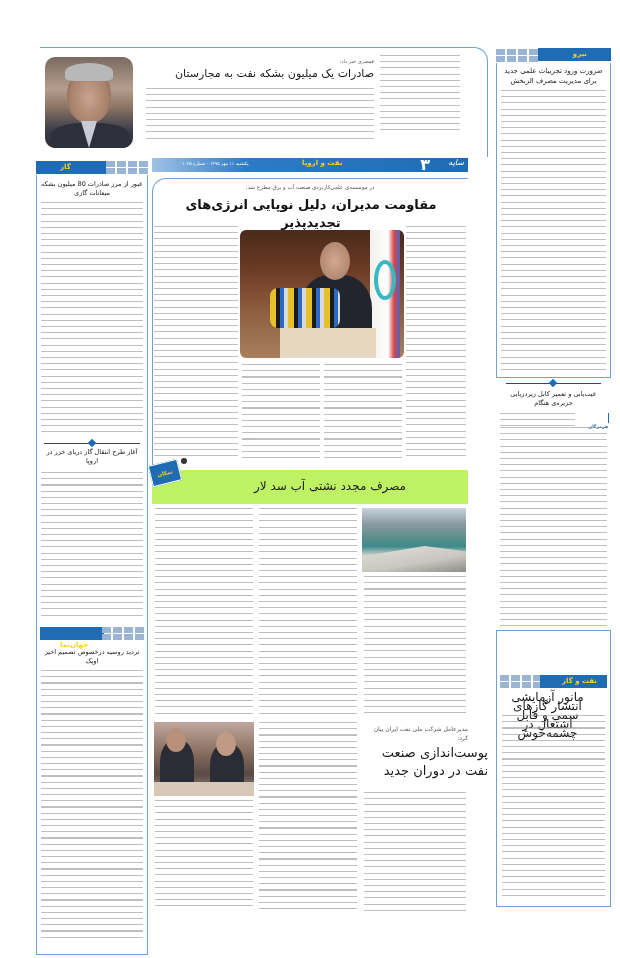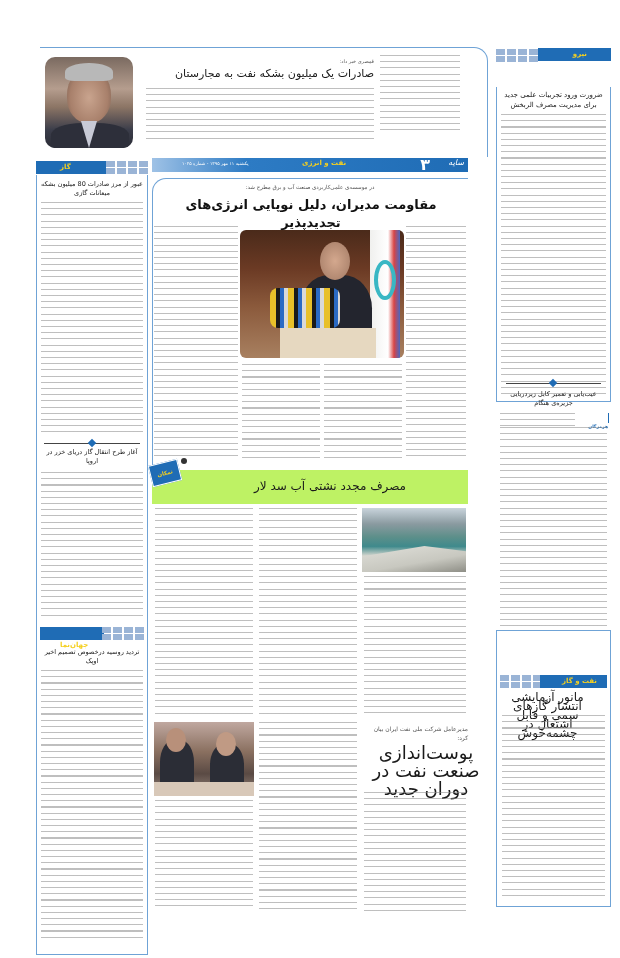--- a/index.html
+++ b/index.html
@@ -29,21 +29,21 @@
       </div>
     <div class="sec-tiles" style="left:0; top:9px;">
         <span></span>
         <span></span>
         <span></span>
         <span></span>
       </div>
     <div class="sec-bar" style="left:42px; right:0; top:1px;"></div>
     <div class="sec-label" style="right:24px; top:1px;">نیرو</div>
   </div>
-  <div class="box" style="position:absolute; top:16px; left:0; right:0; height:315px; border-top:none;margin-top:24px;">
+  <div class="box" style="position:absolute; top:16px; left:0; right:0; height:315px; border-top:none;">
     <div class="headline" style="font-size:7px; line-height:10px; padding:3px 4px 2px;">ضرورت ورود تجربیات علمی جدید برای مدیریت مصرف الربخش</div>
     <div class="lines" style="margin:2px 4px; height:285px;"></div>
   </div>
 
   <div style="position:absolute; top:336px; left:10px; right:10px; height:1px; background:#444;"></div>
   <div style="position:absolute; top:333px; left:54px; width:6px; height:6px; background:#1f6cb5; transform:rotate(45deg);"></div>
   <div class="headline" style="position:absolute; top:343px; left:4px; right:4px; font-size:6.5px; line-height:9px;">عیب‌یابی و تعمیر کابل زیردریایی جزیره‌ی هنگام</div>
   <div style="position:absolute; top:366px; right:2px; width:32px; height:10px; border-right:1.5px solid #1f6cb5;">
     <span style="font-size:4.5px; color:#1f6cb5; font-weight:bold;">هرمزگان</span>
   </div>
@@ -79,21 +79,21 @@
 
 <div class="abs photo" style="left:45px; top:57px; width:88px; height:91px; border-radius:10px; background:linear-gradient(180deg,#7a6a60 0%,#b59d8e 35%,#8c7565 55%,#3b3d4a 80%,#2a2c35 100%);">
   <div style="position:absolute; left:22px; top:10px; width:44px; height:56px; border-radius:50% 50% 45% 45%; background:radial-gradient(ellipse at 50% 55%, #c9a48e 0%, #a8806b 60%, #6b5448 100%);"></div>
   <div style="position:absolute; left:20px; top:6px; width:48px; height:18px; border-radius:50% 50% 20% 20%; background:#b8b8b8;"></div>
   <div style="position:absolute; left:6px; top:66px; width:78px; height:30px; border-radius:40% 40% 0 0; background:#2d2f3a;"></div>
   <div style="position:absolute; left:36px; top:64px; width:16px; height:27px; background:#c8cad6; clip-path:polygon(0 0,100% 0,50% 100%);"></div>
 </div>
 
 <div class="abs" style="left:152px; top:158px; width:316px; height:14px; background:linear-gradient(90deg,#9fc2e6 0%,#2d7bc4 30%,#1f6cb5 100%);">
   <span style="position:absolute; left:30px; top:3px; font-size:4.5px; color:#ffffff;">یکشنبه ۱۱ مهر ۱۳۹۵ - شماره ۱۰۲۵</span>
-  <span style="position:absolute; left:150px; top:1px; font-size:7px; font-weight:bold; color:#f5d020;">نفت و انرژی</span>
+  <span style="position:absolute; left:150px; top:1px; font-size:7px; font-weight:bold; color:#f5d020;">نفت و اروپا</span>
   <span style="position:absolute; right:38px; top:-3px; font-size:16px; font-weight:bold; color:#ffffff;">۳</span>
   <span style="position:absolute; right:4px; top:0px; font-size:8px; font-style:italic; color:#ffffff;">سایه</span>
 </div>
 
 <div class="abs" style="left:36px; top:160px; width:112px; height:790px;">
   <div style="position:relative; height:15px;">
     <div class="sec-bar" style="left:0; right:42px; top:1px;"></div>
     <div class="sec-label" style="left:24px; top:1px;">گاز</div>
     <div class="sec-tiles" style="right:0; top:1px;">
         <span></span>
@@ -160,21 +160,21 @@
 </div>
 <div class="abs" style="left:181px; top:458px; width:6px; height:6px; border-radius:50%; background:#333;"></div>
 <div class="abs lines" style="left:155px; top:508px; width:98px; height:210px;"></div>
 <div class="abs lines" style="left:259px; top:508px; width:98px; height:210px;"></div>
 <div class="abs photo" style="left:362px; top:508px; width:104px; height:64px; background:linear-gradient(180deg,#c9d4dc 0%,#8a9aa0 25%,#5d8f8a 45%,#3f8a8c 60%,#d8d8d0 75%,#a8a8a0 100%);">
   <div style="position:absolute; left:0; bottom:0; width:104px; height:26px; background:linear-gradient(170deg,#e0e0da 0%,#c8c8c0 60%,#8e8e86 100%); clip-path:polygon(0 40%,60% 0,100% 20%,100% 100%,0 100%);"></div>
 </div>
 <div class="abs lines" style="left:364px; top:576px; width:102px; height:142px;"></div>
 
 <div class="abs" style="left:362px; top:724px; width:106px; font-size:6px; line-height:9px; color:#555; text-align:right;">مدیرعامل شرکت ملی نفت ایران بیان کرد:</div>
-<div class="abs headline" style="left:372px; top:744px; width:108px; font-size:18px; line-height:18px; text-align:center;">پوست‌اندازی صنعت نفت در دوران جدید</div>
+<div class="abs headline" style="left:380px; top:744px; width:108px; font-size:13px; line-height:18px; text-align:right;">پوست‌اندازی صنعت نفت در دوران جدید</div>
 <div class="abs lines" style="left:364px; top:792px; width:102px; height:120px;"></div>
 <div class="abs lines" style="left:259px; top:722px; width:98px; height:190px;"></div>
 <div class="abs photo" style="left:154px; top:722px; width:100px; height:74px; background:linear-gradient(180deg,#c0a8a0 0%,#8a7060 40%,#5a4a44 70%,#9a8a80 100%);">
   <div style="position:absolute; left:6px; top:18px; width:34px; height:56px; border-radius:40% 40% 0 0; background:#2b2d36;"></div>
   <div style="position:absolute; left:12px; top:6px; width:20px; height:24px; border-radius:50%; background:#b8907a;"></div>
   <div style="position:absolute; left:56px; top:22px; width:34px; height:52px; border-radius:40% 40% 0 0; background:#2b2d36;"></div>
   <div style="position:absolute; left:62px; top:10px; width:20px; height:24px; border-radius:50%; background:#c09a84;"></div>
   <div style="position:absolute; left:0; bottom:0; width:100px; height:14px; background:#d8c8b8;"></div>
 </div>
 <div class="abs lines" style="left:155px; top:800px; width:98px; height:112px;"></div>

